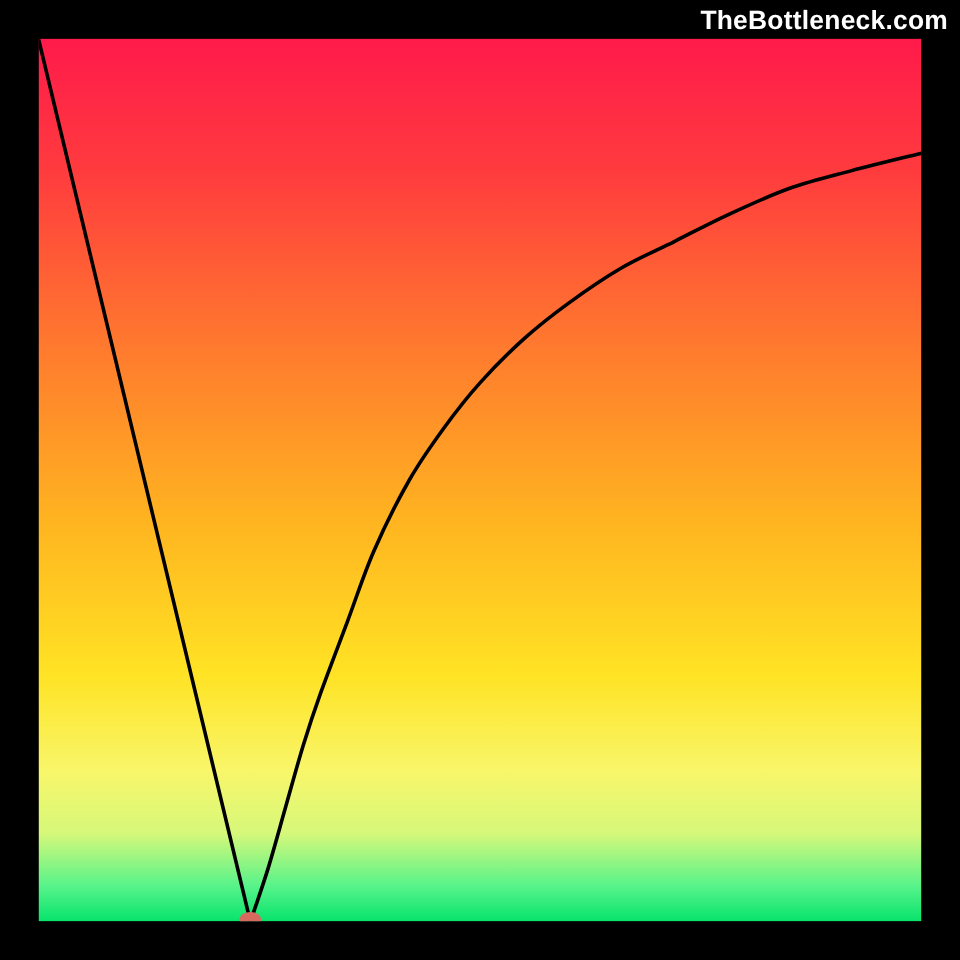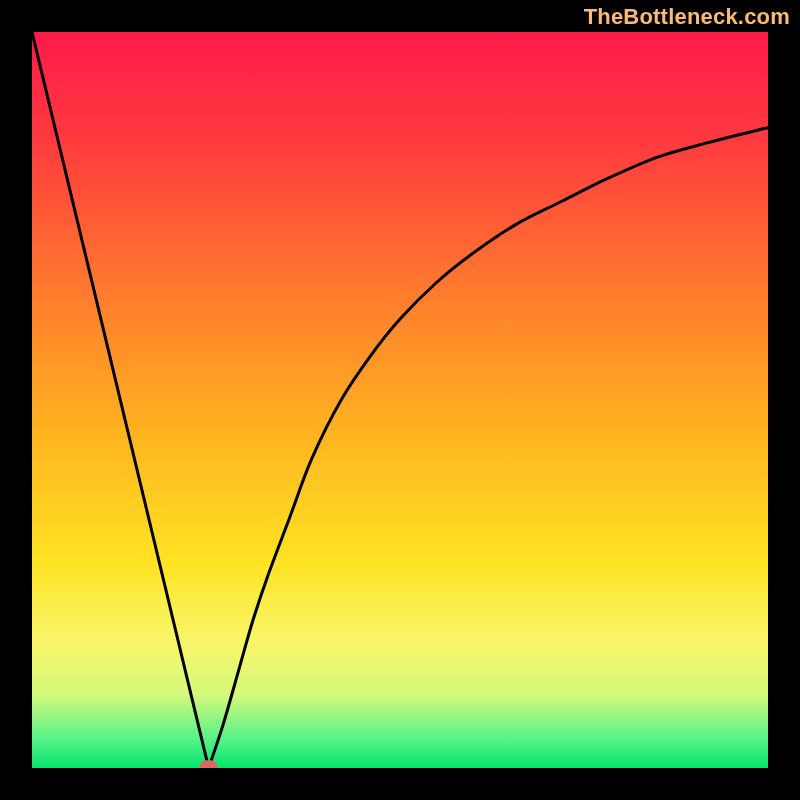--- a/index.html
+++ b/index.html
@@ -24,21 +24,21 @@
     width: 736px;
     height: 736px;
     overflow: hidden;
   }
   .watermark {
     position: absolute;
     top: 4px;
     right: 10px;
     font-size: 22px;
     font-weight: 600;
-    color: #fdba74;
+    color: #ffffff;
     letter-spacing: 0.2px;
     user-select: none;
   }
   svg { display: block; }
 </style>
 </head>
 <body>
 
 <div class="frame">
 

